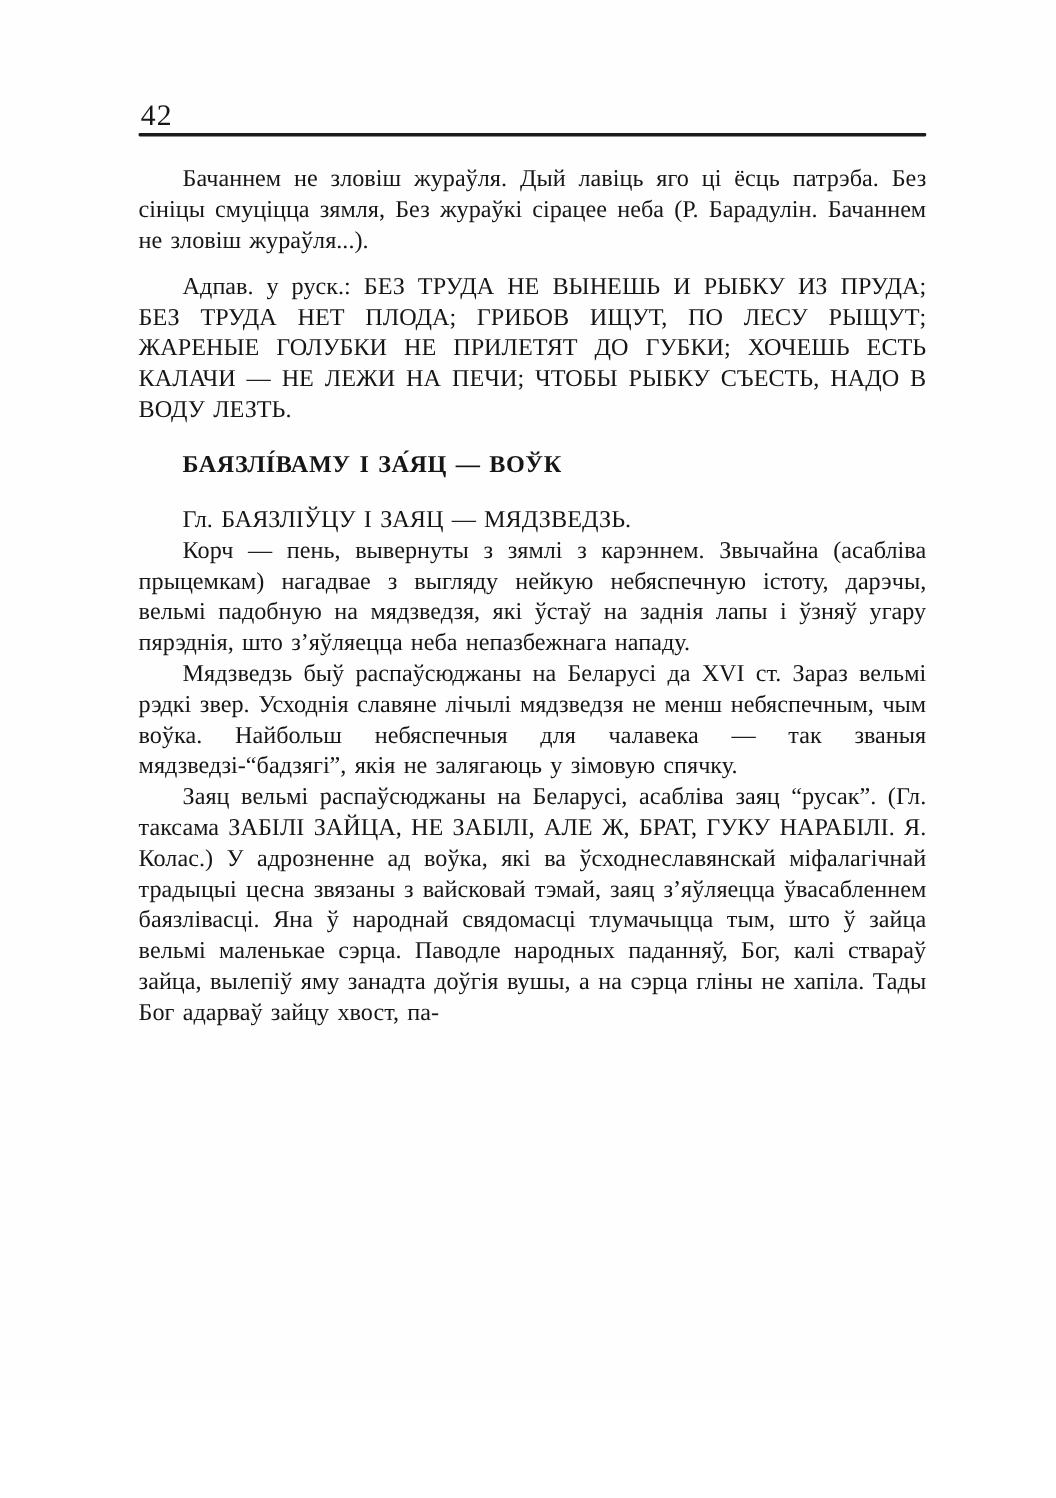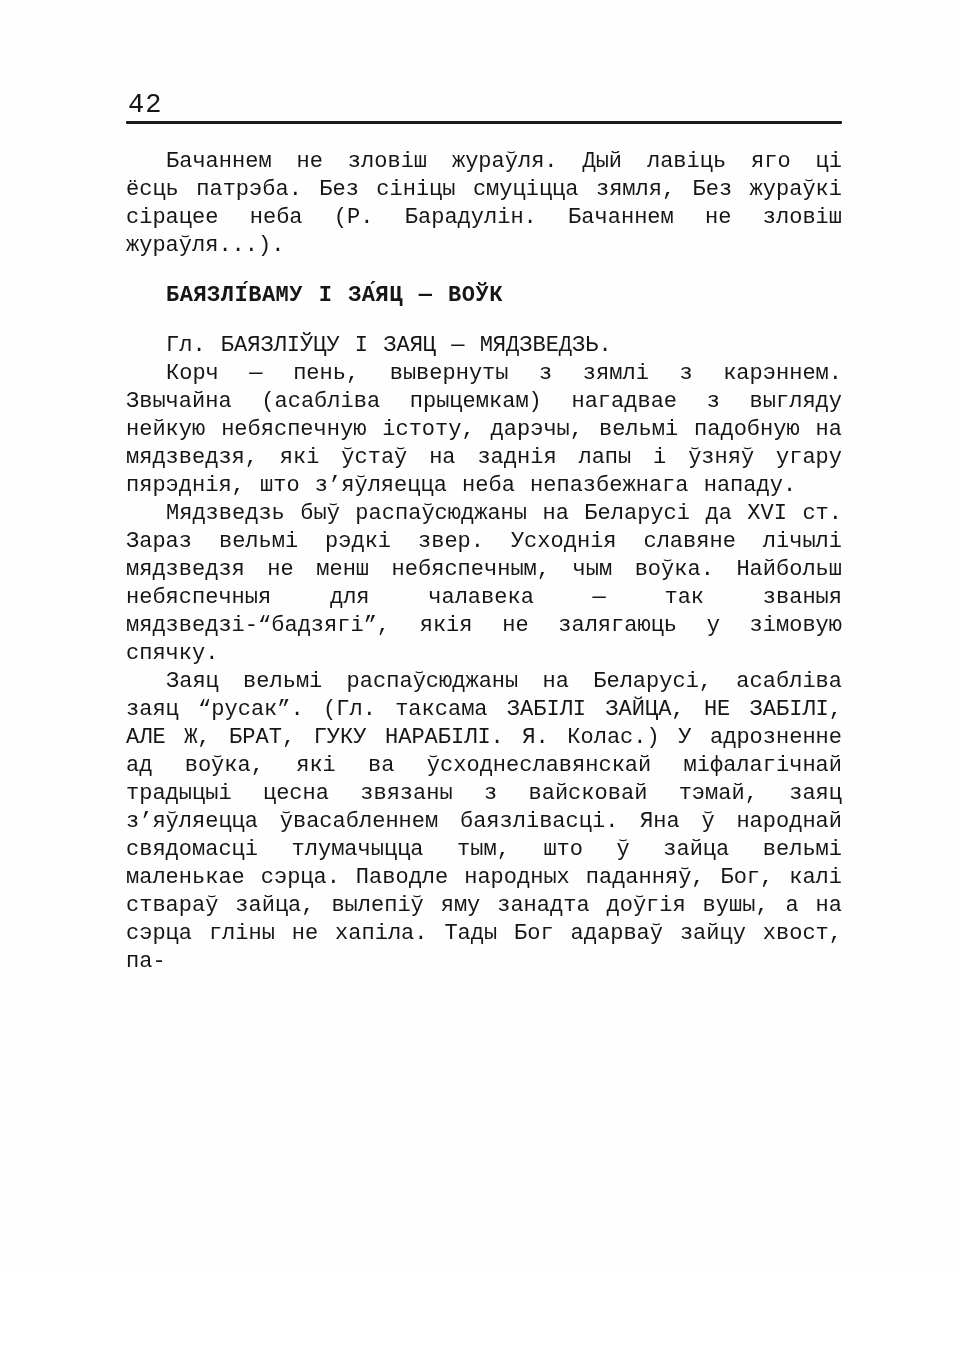--- a/index.html
+++ b/index.html
@@ -3,21 +3,21 @@
 <meta charset="utf-8">
 <style>
   * { margin: 0; padding: 0; box-sizing: border-box; }
   html, body { background: #ffffff; }
   .page {
     position: relative;
     width: 960px;
     height: 1272px;
     background: #fefefe;
     overflow: hidden;
-    font-family: Liberation Mono, monospace;
+    font-family: Liberation Serif, serif;
     color: #161616;
   }
   .inner {
     position: absolute;
     left: 126px;
     top: 90px;
     width: 716px;
   }
   .pagehead { position: relative; }
   .pagenum {
@@ -64,20 +64,23 @@
       <span class="pagenum">42</span>
       <div class="rule"></div>
     </div>
 
     <main>
 
       <p class="mt-quote">
         <span>Бачаннем не зловіш жураўля. Дый лавіць яго ці ёсць патрэба. Без сініцы смуціцца зямля, Без жураўкі сірацее неба (Р. Барадулін. Бачаннем не зловіш жураўля...).</span>
       </p>
 
+      <p class="mt-rus">
+        <span>Адпав. у руск.: </span><span>БЕЗ ТРУДА НЕ ВЫНЕШЬ И РЫБКУ ИЗ ПРУДА; БЕЗ ТРУДА НЕТ ПЛОДА; ГРИБОВ ИЩУТ, ПО ЛЕСУ РЫЩУТ; ЖАРЕНЫЕ ГОЛУБКИ НЕ ПРИЛЕТЯТ ДО ГУБКИ; ХОЧЕШЬ ЕСТЬ КАЛАЧИ — НЕ ЛЕЖИ НА ПЕЧИ; ЧТОБЫ РЫБКУ СЪЕСТЬ, НАДО В ВОДУ ЛЕЗТЬ.</span>
+      </p>
 
 
       <p class="mt-h1 heading">
         <span>БАЯЗЛІ́ВАМУ І ЗА́ЯЦ — ВОЎК</span>
       </p>
 
       <p class="mt-ref">
         <span>Гл. БАЯЗЛІЎЦУ І ЗАЯЦ — МЯДЗВЕДЗЬ.</span>
       </p>
 

